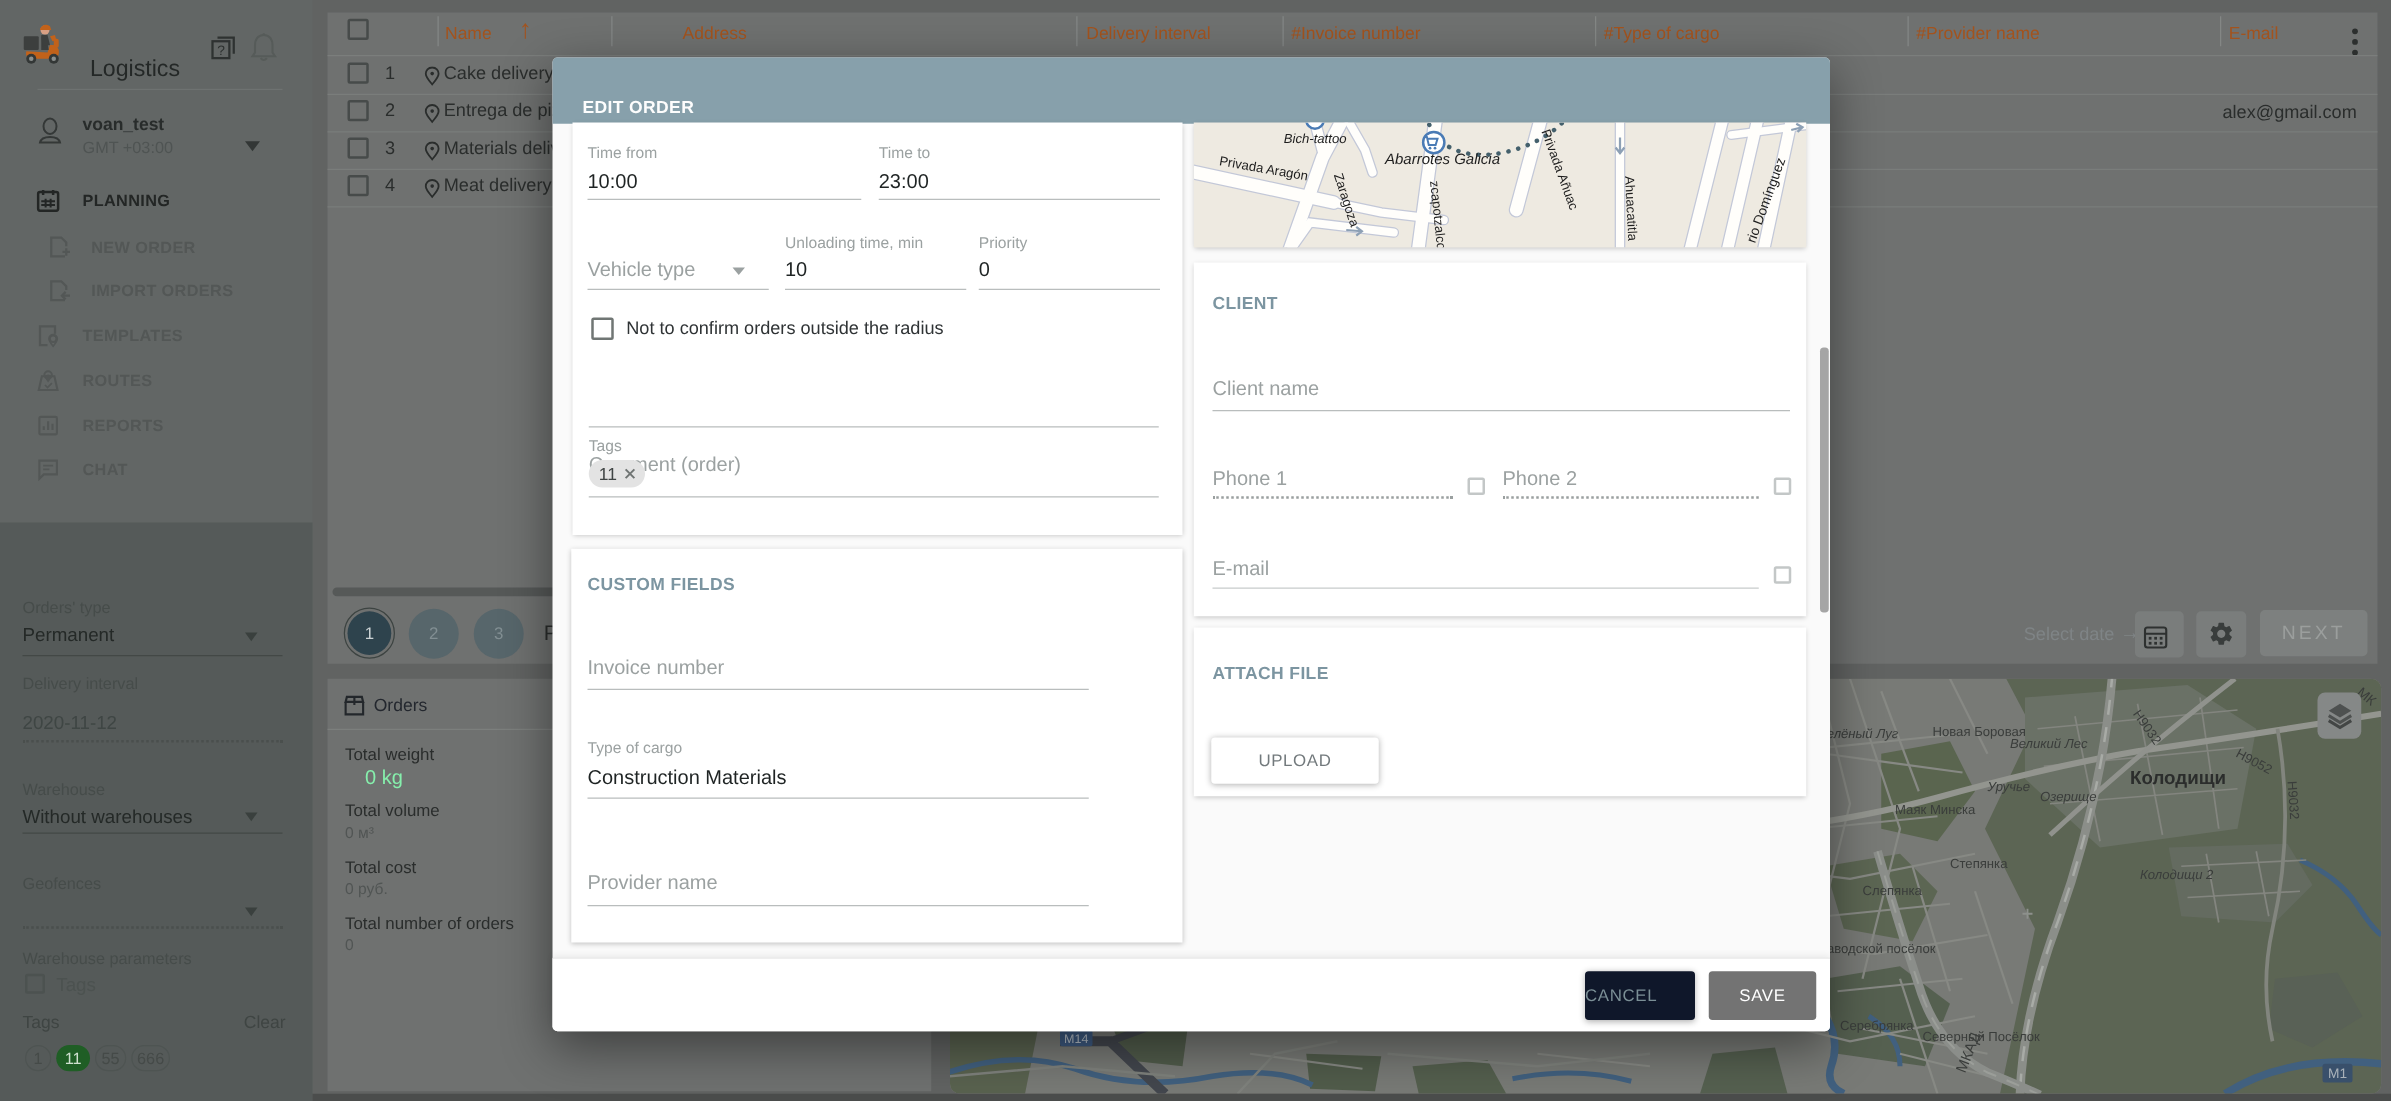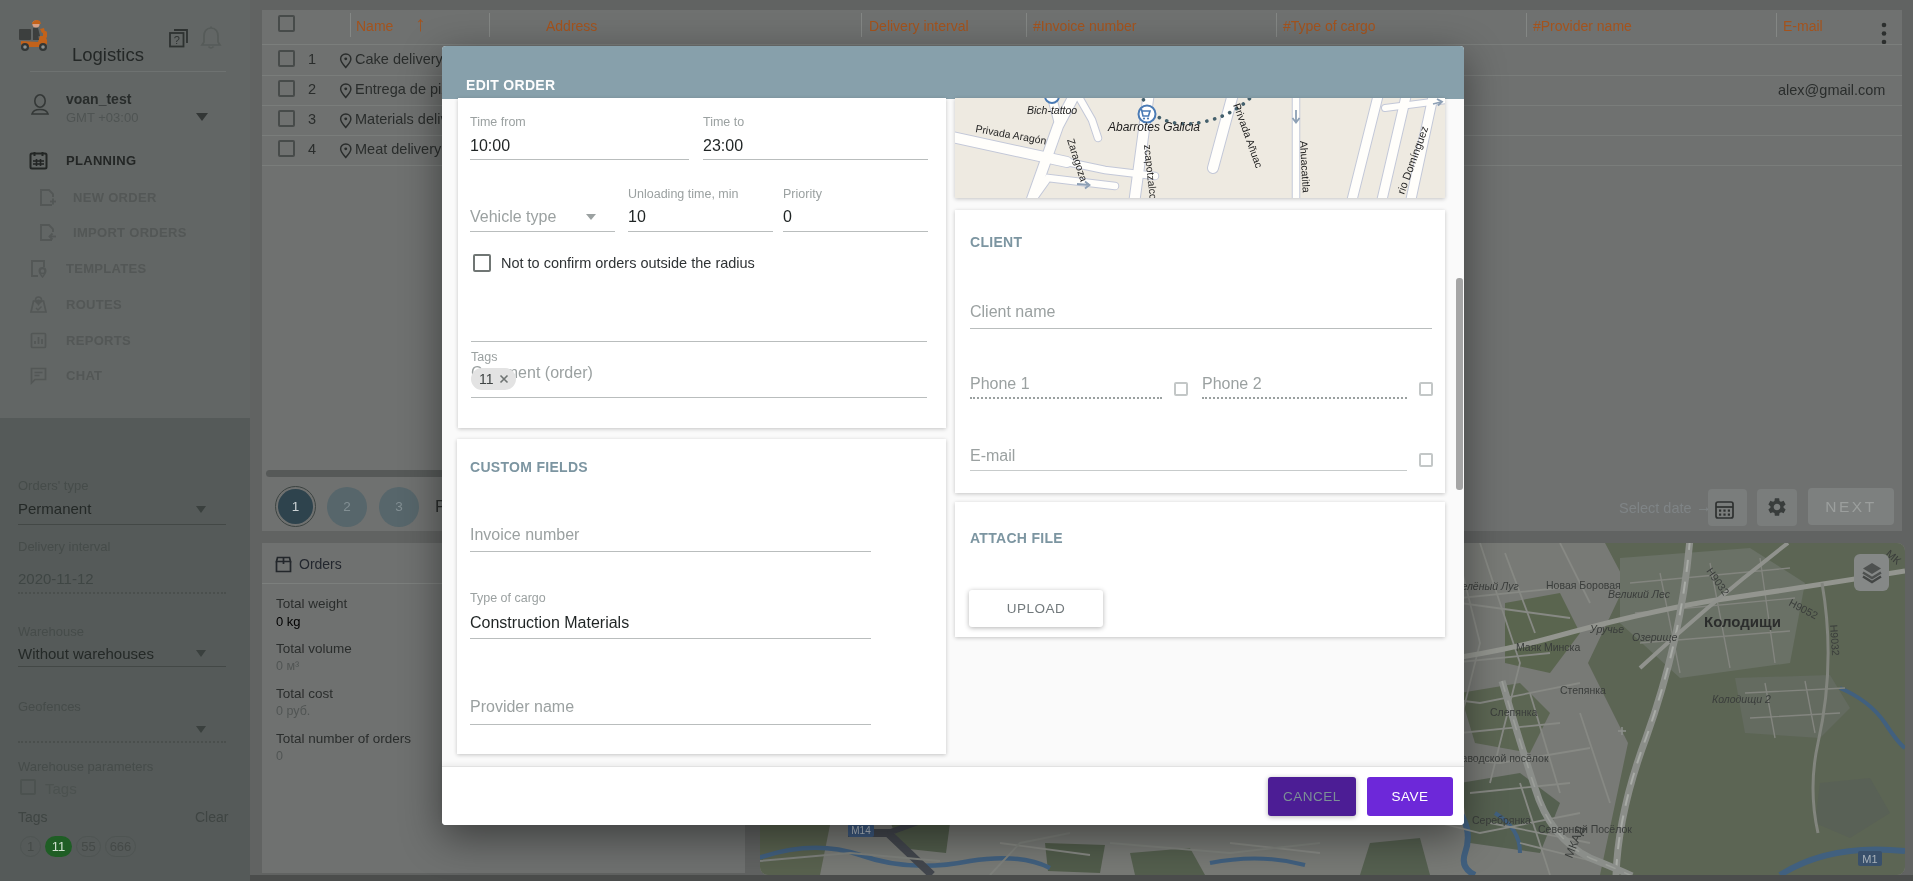--- a/index.html
+++ b/index.html
@@ -230,21 +230,21 @@
 
 <div class="abs" id="orderscard" style="left:262px;top:543px;width:483px;height:330px;background:#6f7170;">
   <svg class="abs" style="left:13px;top:13px" width="17" height="17" viewBox="0 0 17 17">
     <path d="M1.5 5.5 L1.5 15.5 L15.5 15.5 L15.5 5.5" fill="none" stroke="#23272b" stroke-width="1.7"></path>
     <path d="M1.5 5.5 L2.5 1.5 L14.5 1.5 L15.5 5.5 Z" fill="none" stroke="#23272b" stroke-width="1.7"></path>
     <line x1="8.5" y1="2" x2="8.5" y2="8" stroke="#23272b" stroke-width="1.7"></line>
   </svg>
   <div class="abs" style="left:37px;top:13px;font-size:14px;color:#23272e;">Orders</div>
   <div class="abs" style="left:0;top:40px;width:483px;height:1px;background:#7c7f7d;"></div>
   <div class="abs" style="left:14px;top:53px;font-size:13.5px;color:#2a2d2c;">Total weight</div>
-  <div class="abs" style="left:14px;top:71px;font-size:13px;color:#000000;">0 kg</div>
+  <div class="abs" style="left:30px;top:71px;font-size:16px;color:#86efac;">0 kg</div>
   <div class="abs" style="left:14px;top:98px;font-size:13.5px;color:#2a2d2c;">Total volume</div>
   <div class="abs" style="left:14px;top:116px;font-size:12.5px;color:#515554;">0 м³</div>
   <div class="abs" style="left:14px;top:143px;font-size:13.5px;color:#2a2d2c;">Total cost</div>
   <div class="abs" style="left:14px;top:161px;font-size:12.5px;color:#515554;">0 руб.</div>
   <div class="abs" style="left:14px;top:188px;font-size:13.5px;color:#2a2d2c;">Total number of orders</div>
   <div class="abs" style="left:14px;top:206px;font-size:12.5px;color:#515554;">0</div>
 </div>
 
 <div class="abs" id="bigmap" style="left:760px;top:543px;width:1145px;height:332px;background:#747672;border-radius:8px;overflow:hidden;">
   <svg width="1145" height="332" viewBox="0 0 1145 332" style="position:absolute;left:0;top:0;">
@@ -486,17 +486,17 @@
   <div class="abs" style="left:977px;top:336px;width:14px;height:14px;border:2px solid #c3c7c7;border-radius:2px;"></div>
   <div class="abs" style="left:528px;top:401px;font-size:16px;color:#9ba1a1;">E-mail</div>
   <div class="abs" style="left:528px;top:424px;width:437px;height:1px;background:#c7cbcb;"></div>
   <div class="abs" style="left:977px;top:407px;width:14px;height:14px;border:2px solid #c3c7c7;border-radius:2px;"></div>
 
   <div class="abs" style="left:513px;top:456px;width:490px;height:135px;background:#fff;box-shadow:0 1px 4px rgba(0,0,0,0.22);"></div>
   <div class="abs" style="left:528px;top:484px;font-size:14px;font-weight:bold;letter-spacing:0.3px;color:#7c95a1;">ATTACH FILE</div>
   <div class="abs" style="left:527px;top:544px;width:134px;height:37px;background:#fff;border-radius:3px;box-shadow:0 1px 5px rgba(0,0,0,0.3);font-size:13.5px;letter-spacing:0.5px;color:#72797c;text-align:center;line-height:37px;">UPLOAD</div>
 
   <div class="abs" style="left:0;top:720px;width:1022px;height:59px;background:#fff;border-top:1px solid #e2e2e2;border-radius:0 0 4px 4px;box-shadow:0 -2px 5px rgba(0,0,0,0.06);"></div>
-  <div class="abs" style="left:826px;top:731px;width:88px;height:39px;background:#4c1d95;border-radius:3px;box-shadow:0 1px 5px rgba(0,0,0,0.3);font-size:13.5px;letter-spacing:0.5px;color:#7b8f96;text-align:center;line-height:39px;">CANCEL</div>
-  <div class="abs" style="left:925px;top:731px;width:86px;height:39px;background:#6d28d9;border-radius:3px;font-size:13.5px;letter-spacing:0.5px;color:#fff;text-align:center;line-height:39px;">SAVE</div>
+  <div class="abs" style="left:826px;top:731px;width:88px;height:39px;background:#0f172a;border-radius:3px;box-shadow:0 1px 5px rgba(0,0,0,0.3);font-size:13.5px;letter-spacing:0.5px;color:#7b8f96;line-height:39px;">CANCEL</div>
+  <div class="abs" style="left:925px;top:731px;width:86px;height:39px;background:#737373;border-radius:3px;font-size:13.5px;letter-spacing:0.5px;color:#fff;text-align:center;line-height:39px;">SAVE</div>
 
   <div class="abs" style="left:1014px;top:232px;width:7px;height:212px;background:#a5a5a5;border-radius:3px;"></div>
 </div>
 
 </body></html>

